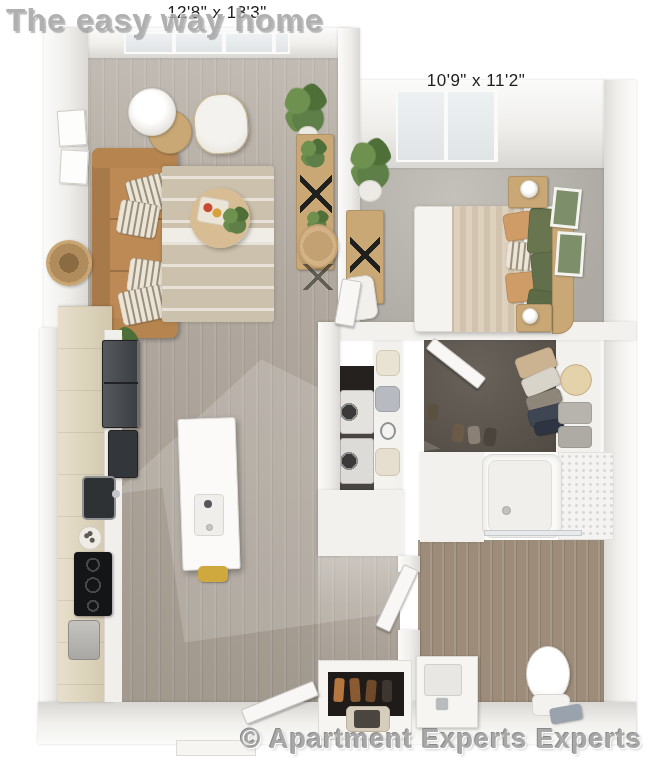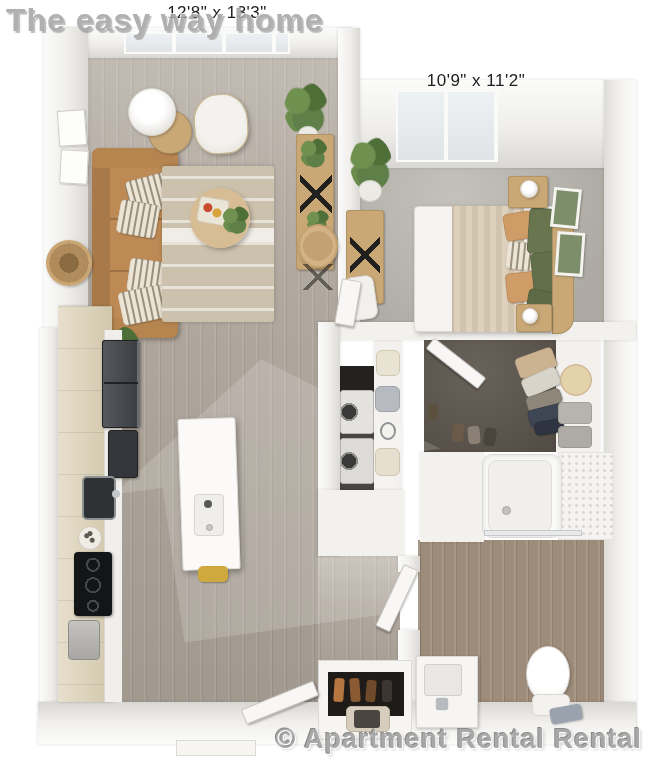--- a/index.html
+++ b/index.html
@@ -237,15 +237,15 @@
 
   <div class="abs" style="left:180px;top:418px;width:58px;height:152px;background:var(--island-white,#fbfaf8);border:1px solid #e0dedb;border-radius:3px;transform:rotate(-2deg);box-shadow:2px 3px 6px rgba(0,0,0,.3);"></div>
   <div class="abs" style="left:194px;top:494px;width:30px;height:42px;background:#f0eeea;border:1px solid #d8d6d2;border-radius:4px;"></div>
   <div class="abs" style="left:204px;top:500px;width:8px;height:8px;background:#55585a;border-radius:50%;"></div>
   <div class="abs" style="left:206px;top:524px;width:7px;height:7px;background:#c9c7c3;border-radius:50%;border:1px solid #aaa8a4;"></div>
   <div class="abs" style="left:198px;top:566px;width:30px;height:16px;background:var(--accent-yellow,#cfa93e);border-radius:5px;box-shadow:1px 1px 2px rgba(0,0,0,.3);"></div>
 
   <div class="abs dim-label" style="left:132px;top:3px;width:170px;z-index:6;">12'8" x 13'3"</div>
   <div class="abs dim-label" style="left:394px;top:71px;width:164px;z-index:6;">10'9" x 11'2"</div>
   <div class="abs brand brand-top" style="left:6px;top:2px;z-index:7;opacity:.9;">The easy way home</div>
-  <div class="abs brand brand-bottom" style="right:8px;top:724px;z-index:7;">© Apartment Rental Rental</div>
+  <div class="abs brand brand-bottom" style="right:8px;top:724px;z-index:7;">© Apartment Experts Experts</div>
 
 </div>
 
 </body></html>

